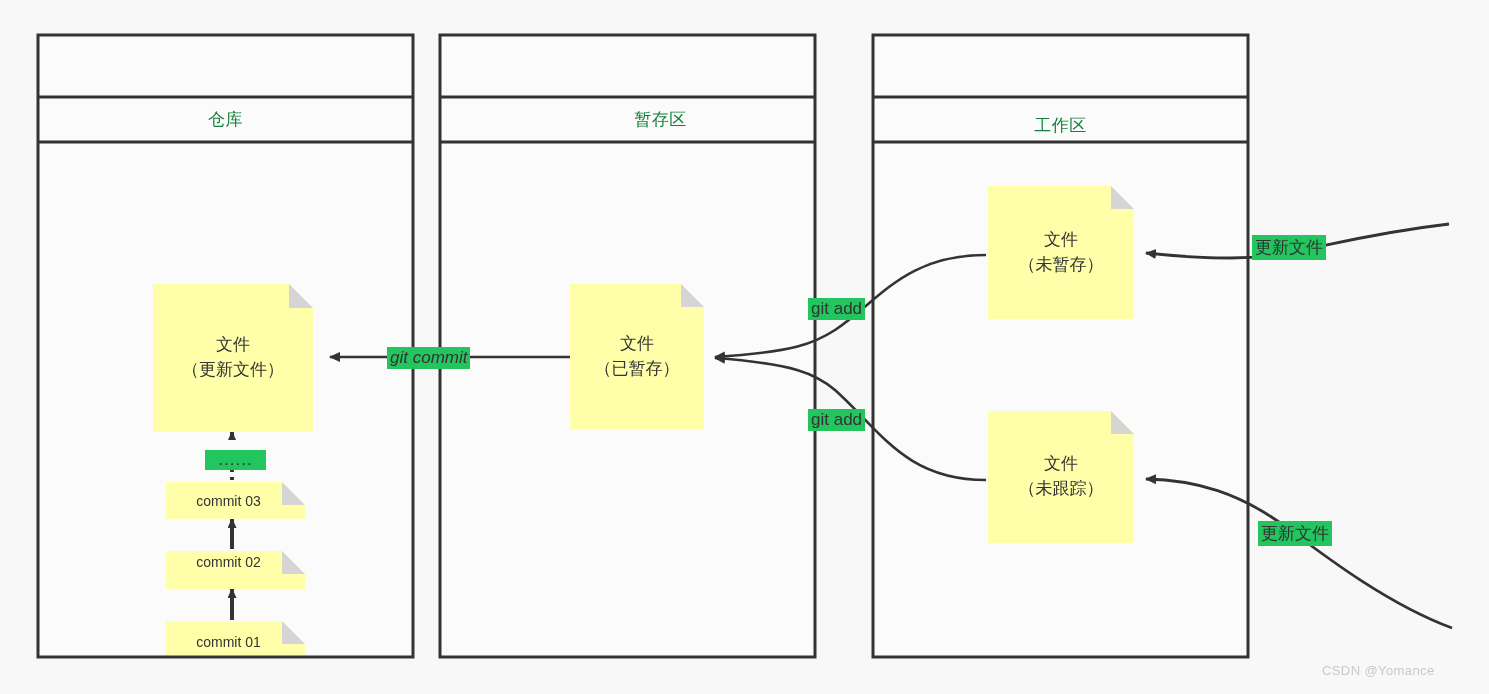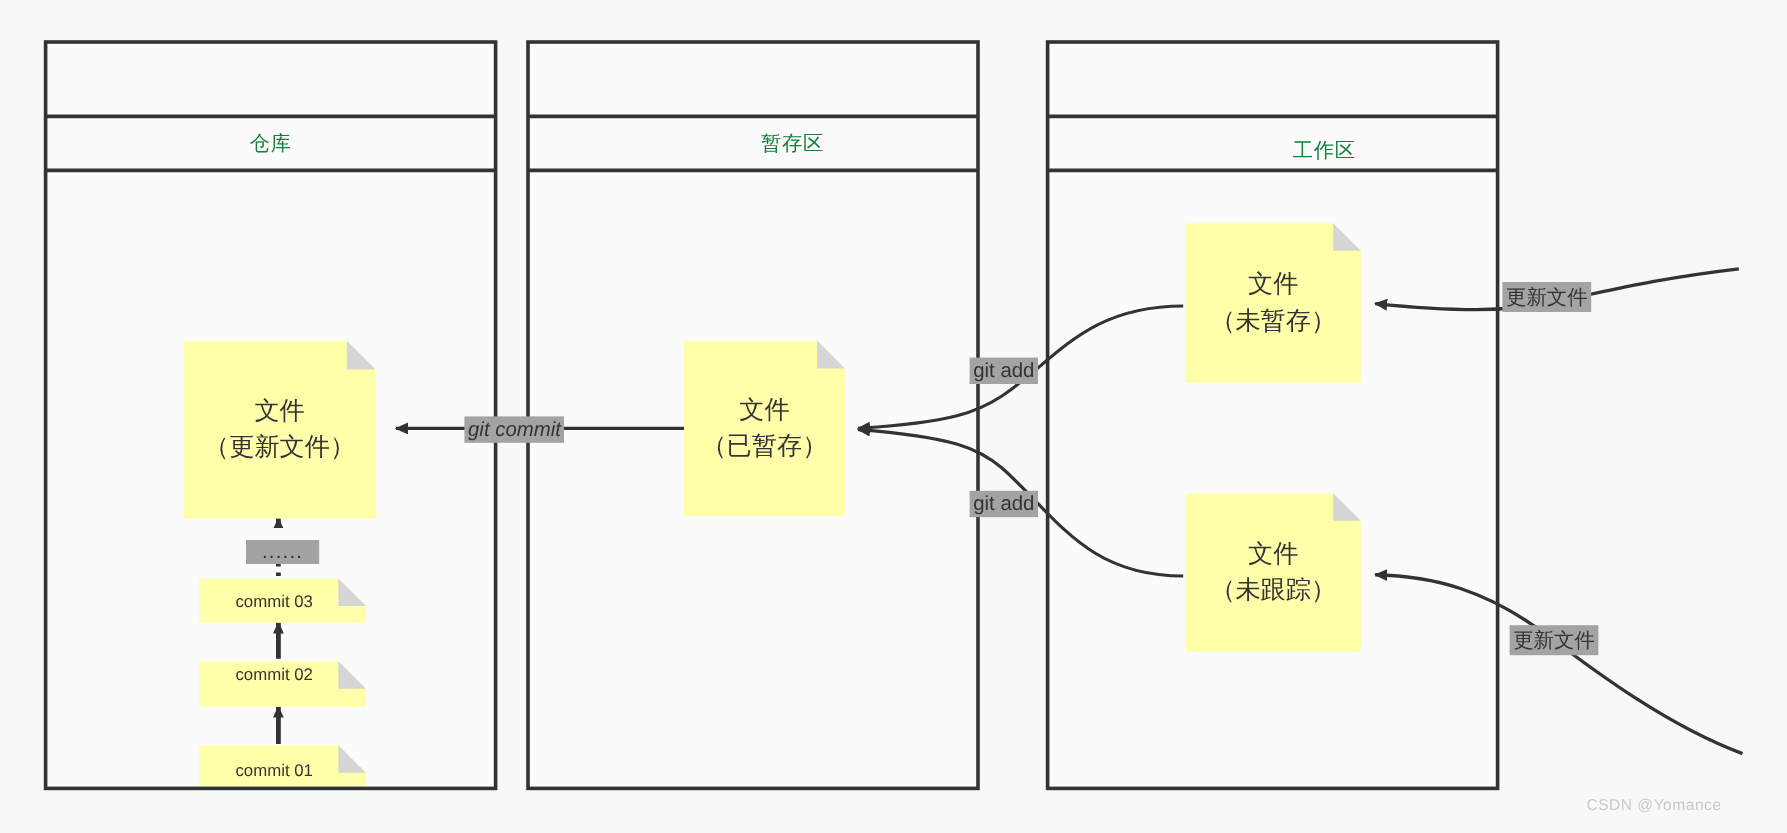--- a/index.html
+++ b/index.html
@@ -29,21 +29,21 @@
     color: #15803d;
     letter-spacing: 0.5px;
     pointer-events: none;
   }
   .note-label {
     position: absolute;
     display: flex;
     flex-direction: column;
     align-items: center;
     justify-content: center;
-    font-size: 21px;
+    font-size: 17px;
     color: #333333;
     line-height: 1.45;
     pointer-events: none;
     text-align: center;
   }
   .commit-label {
     position: absolute;
     display: flex;
     align-items: center;
     justify-content: center;
@@ -51,21 +51,21 @@
     color: #333333;
     pointer-events: none;
   }
   .edge-label {
     position: absolute;
     display: flex;
     align-items: center;
     justify-content: center;
     font-size: 17px;
     color: #333333;
-    background: #a3a3a3;
+    background: #22c55e;
     padding: 1px 3px;
     white-space: nowrap;
     pointer-events: none;
   }
   .watermark {
     position: absolute;
     font-size: 13px;
     color: #c9c9c9;
     letter-spacing: 0.4px;
     white-space: nowrap;
@@ -165,21 +165,21 @@
   <g>
     <path d="M166,621 L282,621 L305,644 L305,655 L166,655 Z" fill="#ffffaa"></path>
     <path d="M282,621 L305,644 L282,644 Z" fill="#d5d5d5"></path>
   </g>
 
   <rect x="214" y="440" width="37" height="22" fill="#fbfbfb"></rect>
 </svg>
 
 <div class="lane-title" style="left:38px; top:97px; width:375px; height:45px;">仓库</div>
 <div class="lane-title" style="left:440px; top:97px; width:375px; height:45px;margin-left:33px;">暂存区</div>
-<div class="lane-title" style="left:873px; top:97px; width:375px; height:56px;margin-left:43px;">工作区</div>
+<div class="lane-title" style="left:873px; top:97px; width:375px; height:56px;">工作区</div>
 
 <div class="note-label" style="left:153px; top:284px; width:160px; height:148px;">
   <span>文件</span>
   <span>（更新文件）</span>
 </div>
 
 <div class="note-label" style="left:570px; top:284px; width:134px; height:146px;">
   <span>文件</span>
   <span>（已暂存）</span>
 </div>

